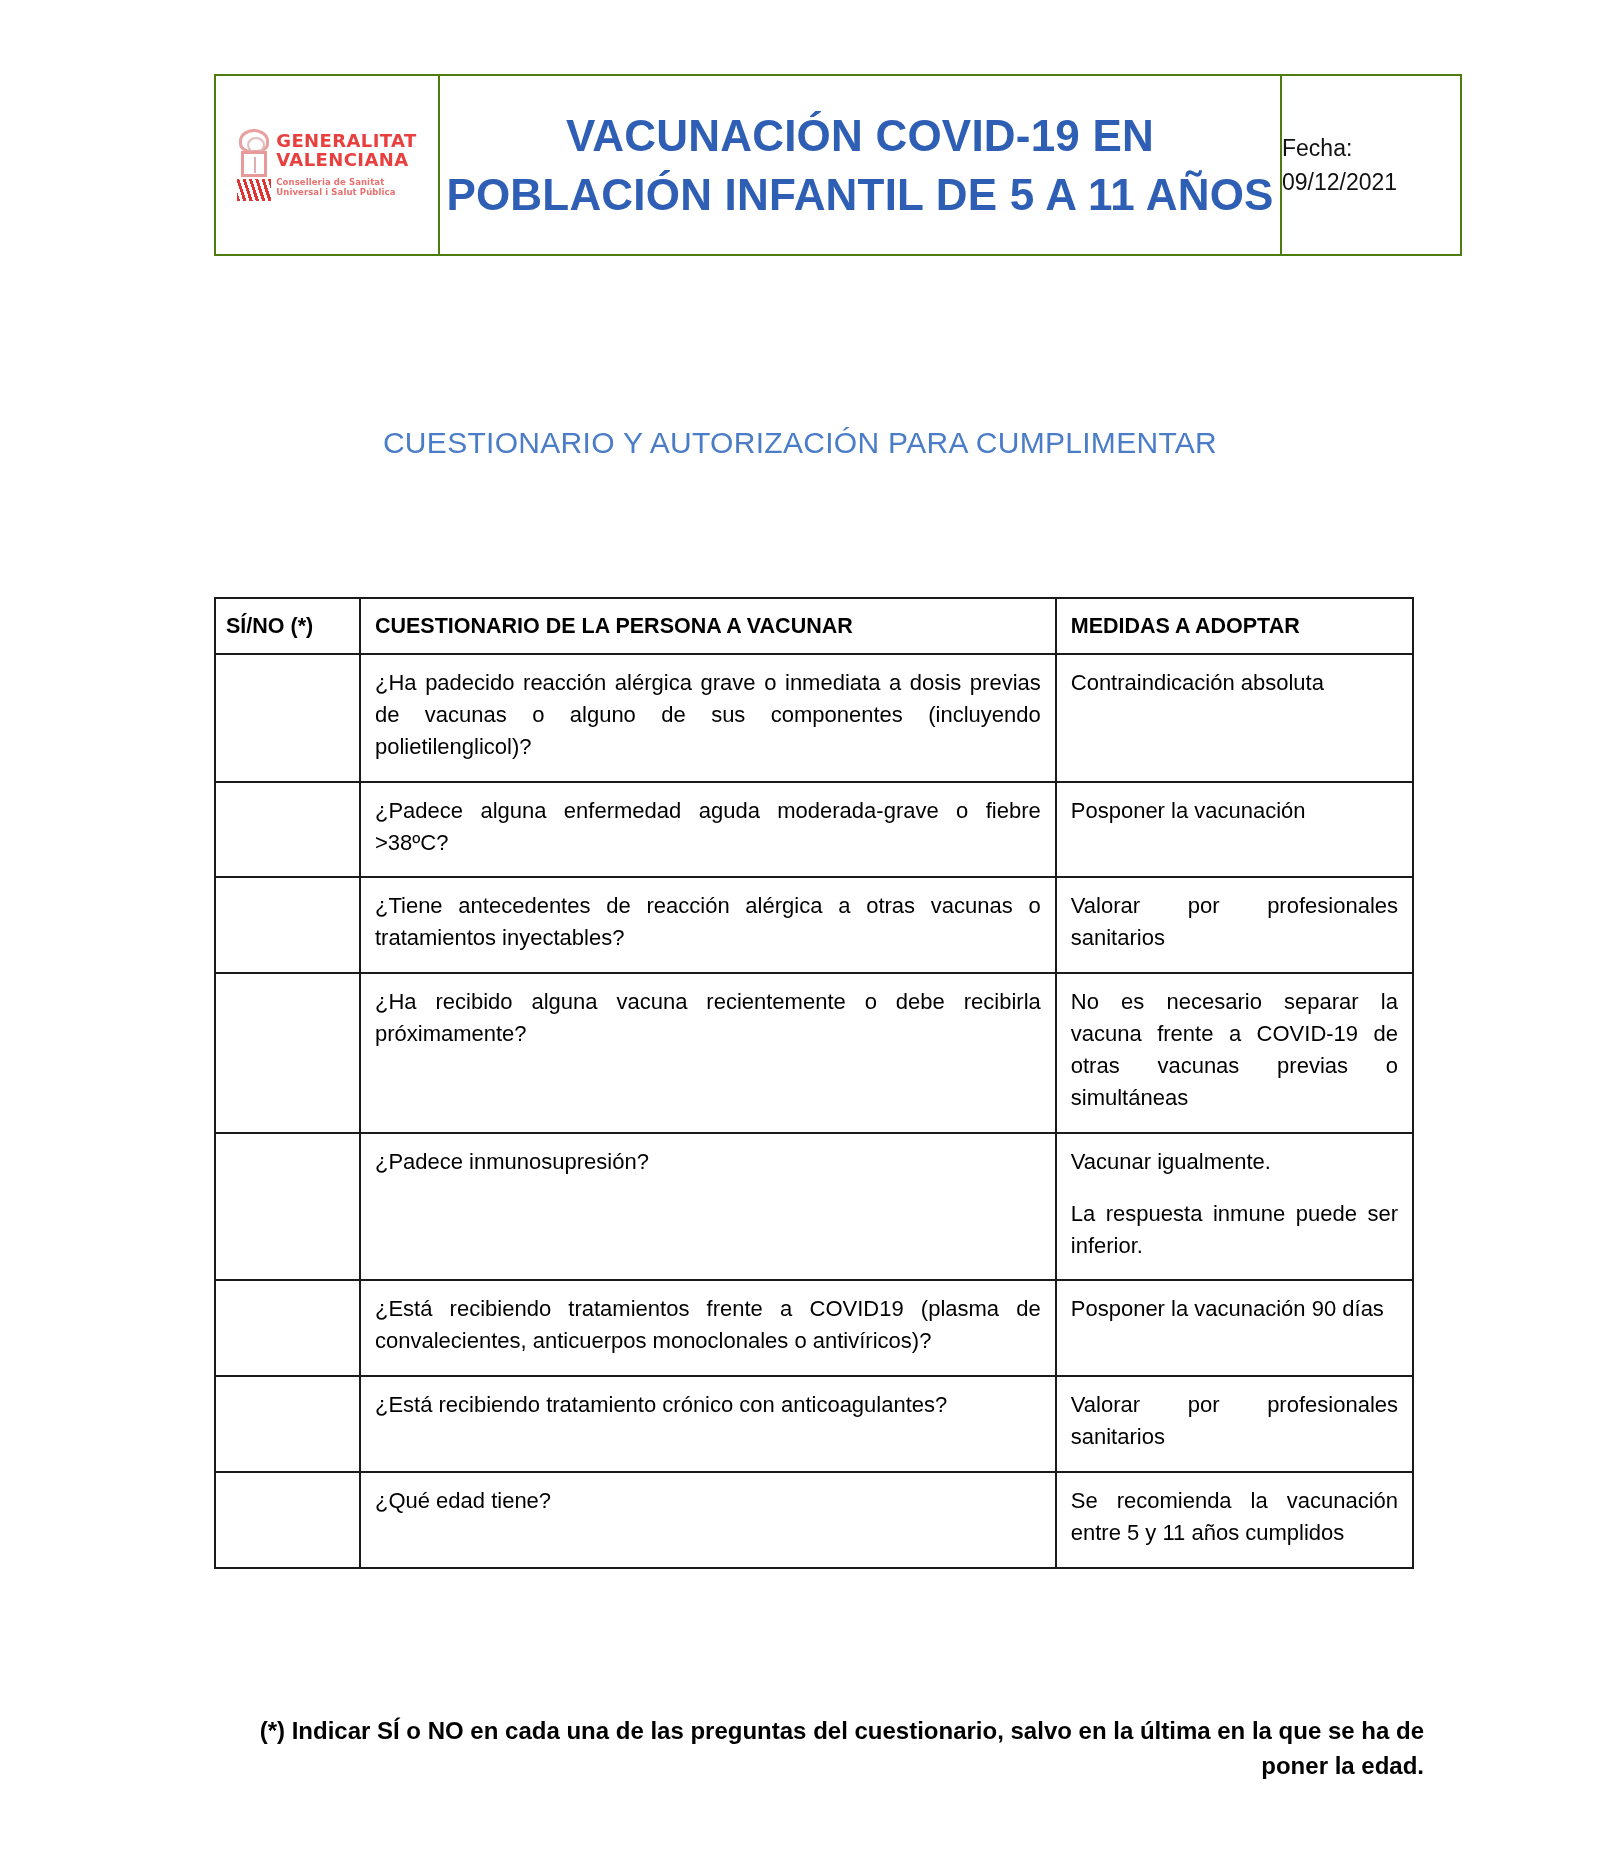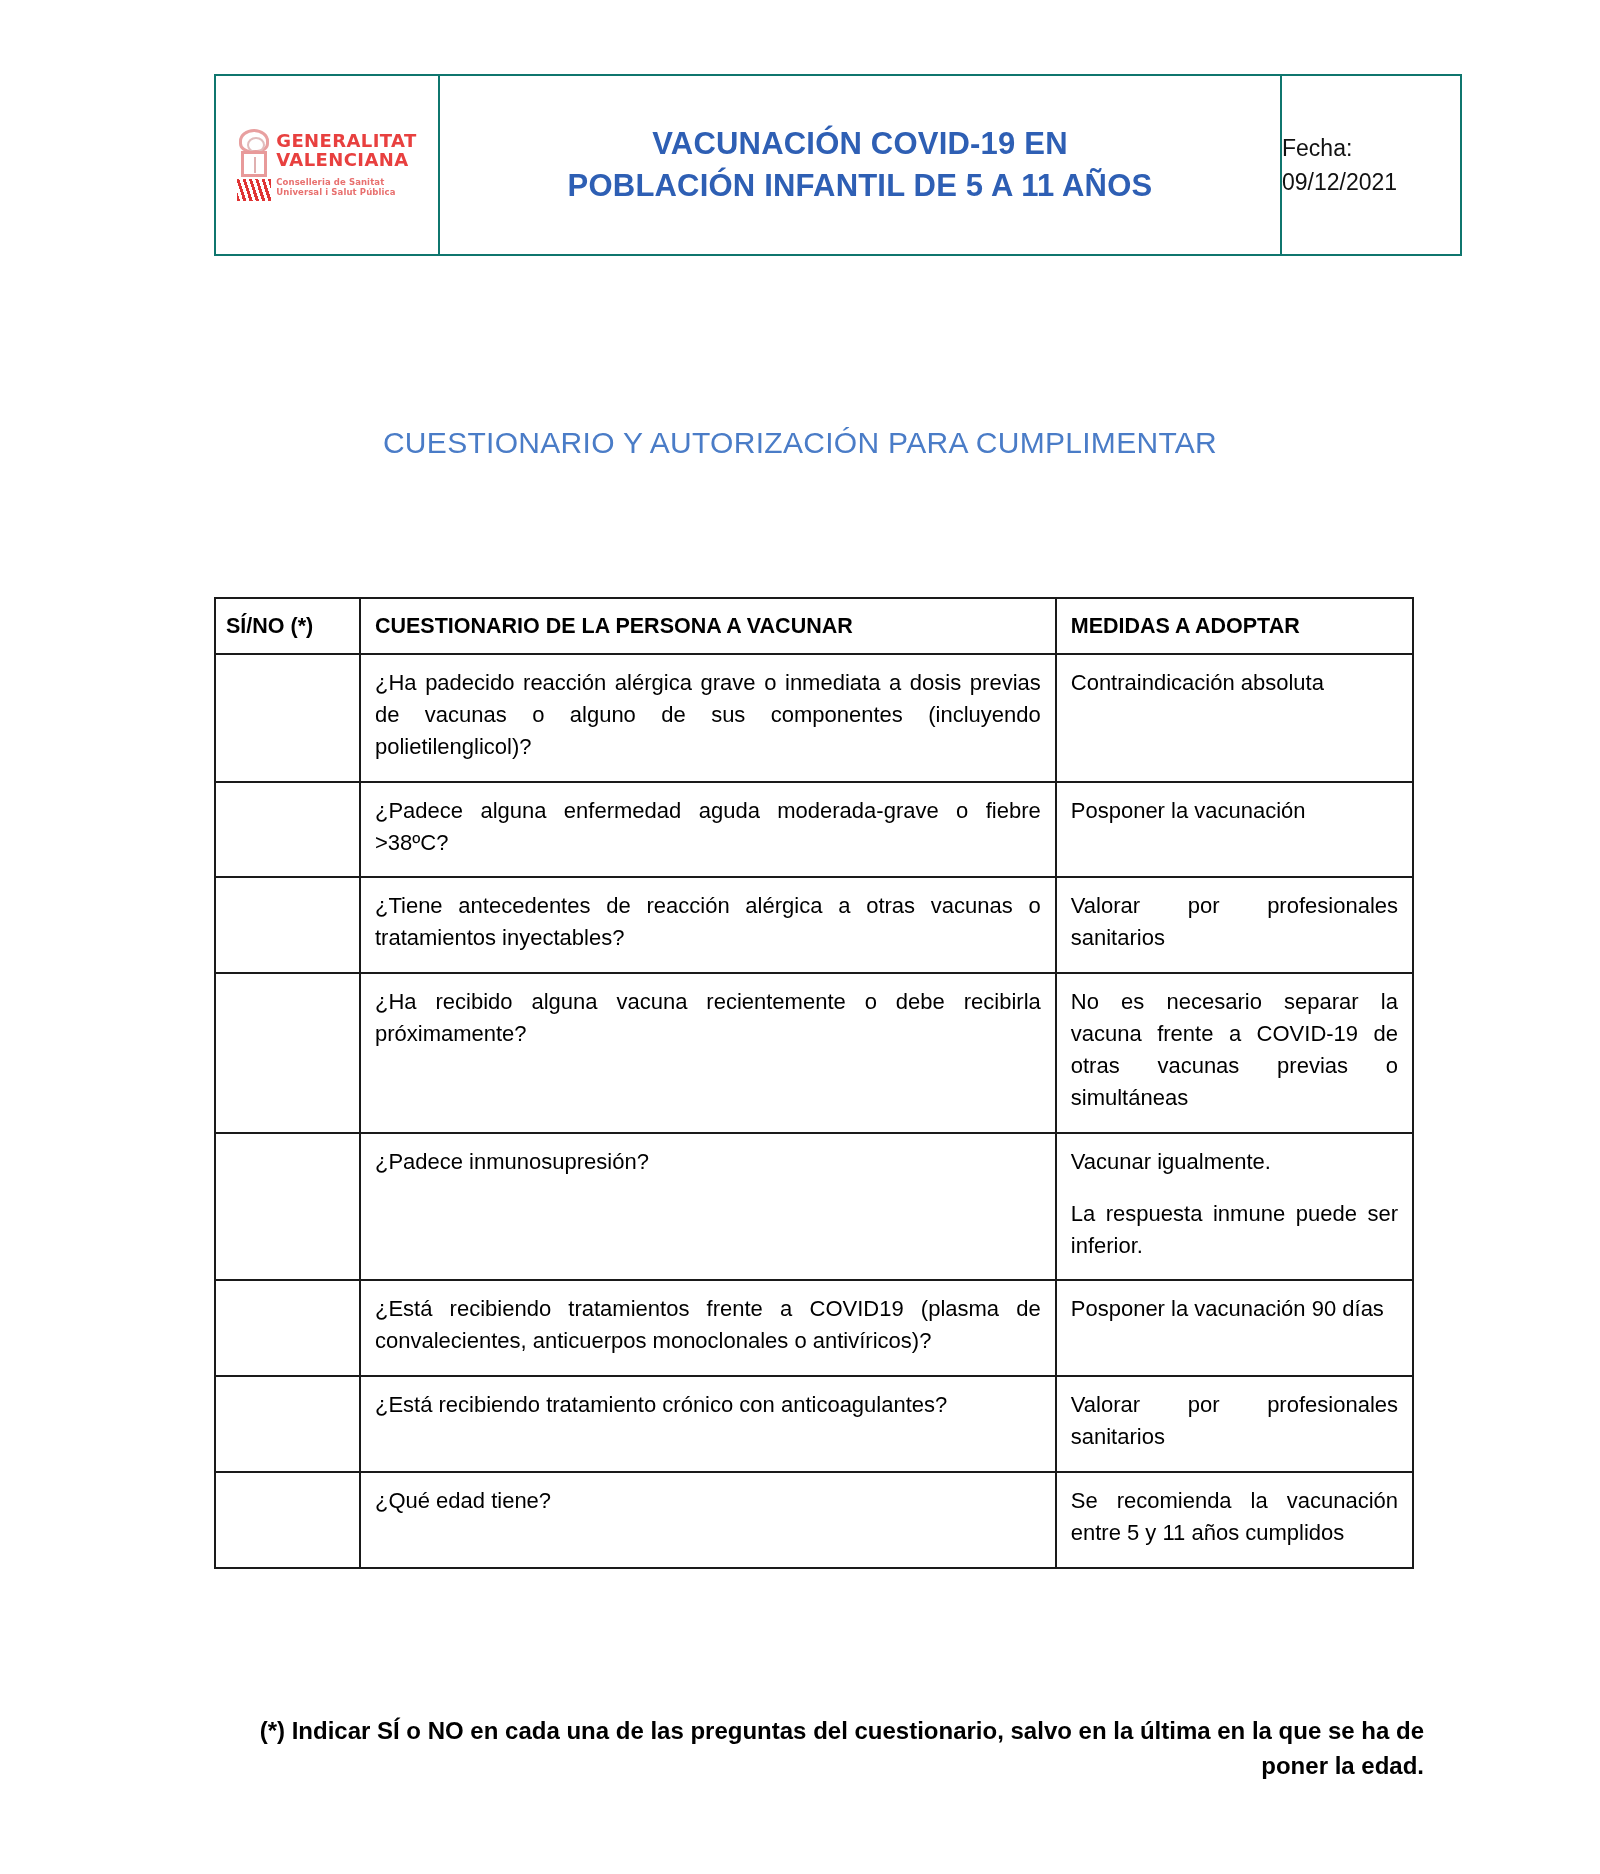--- a/index.html
+++ b/index.html
@@ -27,21 +27,21 @@
   
   .header-table {
     position: absolute;
     left: 214px;
     top: 74px;
     width: 1240px;
     border-collapse: collapse;
     table-layout: fixed;
   }
   .header-table td {
-    border: 2px solid #0f766e;
+    border: 2px solid #4d7c0f;
     vertical-align: middle;
     padding: 0;
     height: 178px;
   }
   .hdr-logo-cell { width: 222px; text-align: center; }
   .hdr-title-cell { width: 840px; text-align: center; }
   .hdr-date-cell { width: 178px; padding-left: 16px; }
 
   
   .logo-wrap {
@@ -111,21 +111,21 @@
     font-weight: bold;
     color: #e8706f;
     line-height: 1.25;
     letter-spacing: 0.1px;
   }
   .logo-text .l3 { margin-top: 7px; }
 
   .hdr-title {
     font-family: "Liberation Sans", sans-serif;
     font-weight: bold;
-    font-size: 31px;
+    font-size: 44px;
     line-height: 1.35;
     color: #2e5fb4;
     letter-spacing: 0.2px;
   }
   .hdr-date {
     font-family: "Liberation Sans", sans-serif;
     font-size: 23px;
     line-height: 1.5;
     color: #111111;
     text-align: left;

